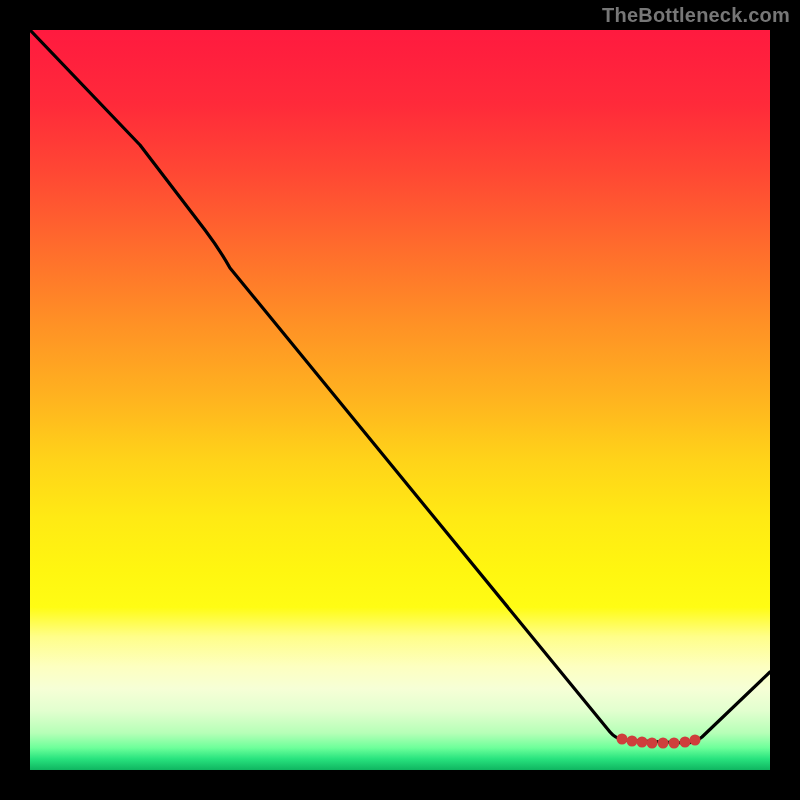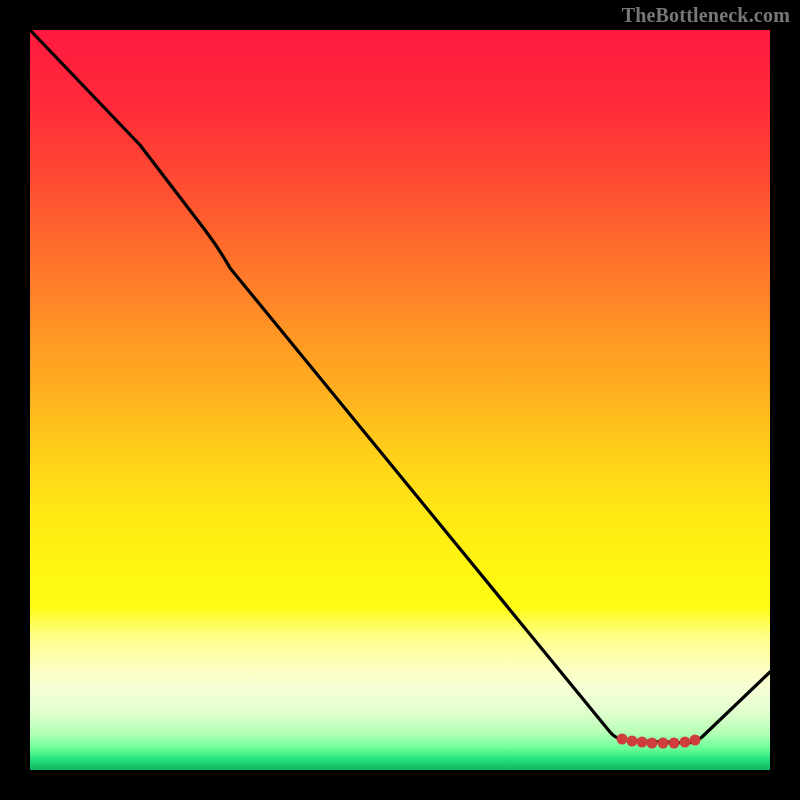--- a/index.html
+++ b/index.html
@@ -9,21 +9,20 @@
     height: 800px;
     background: #000;
     font-family: Arial, Helvetica, sans-serif;
     overflow: hidden;
   }
   .page {
     width: 800px;
     height: 776px;
     position: relative;
     background: #000;
-    font-family: Liberation Serif, serif;
   }
   .watermark {
     position: absolute;
     top: 4px;
     right: 10px;
     color: #777;
     font-size: 20px;
     font-weight: 600;
     letter-spacing: 0.2px;
   }

